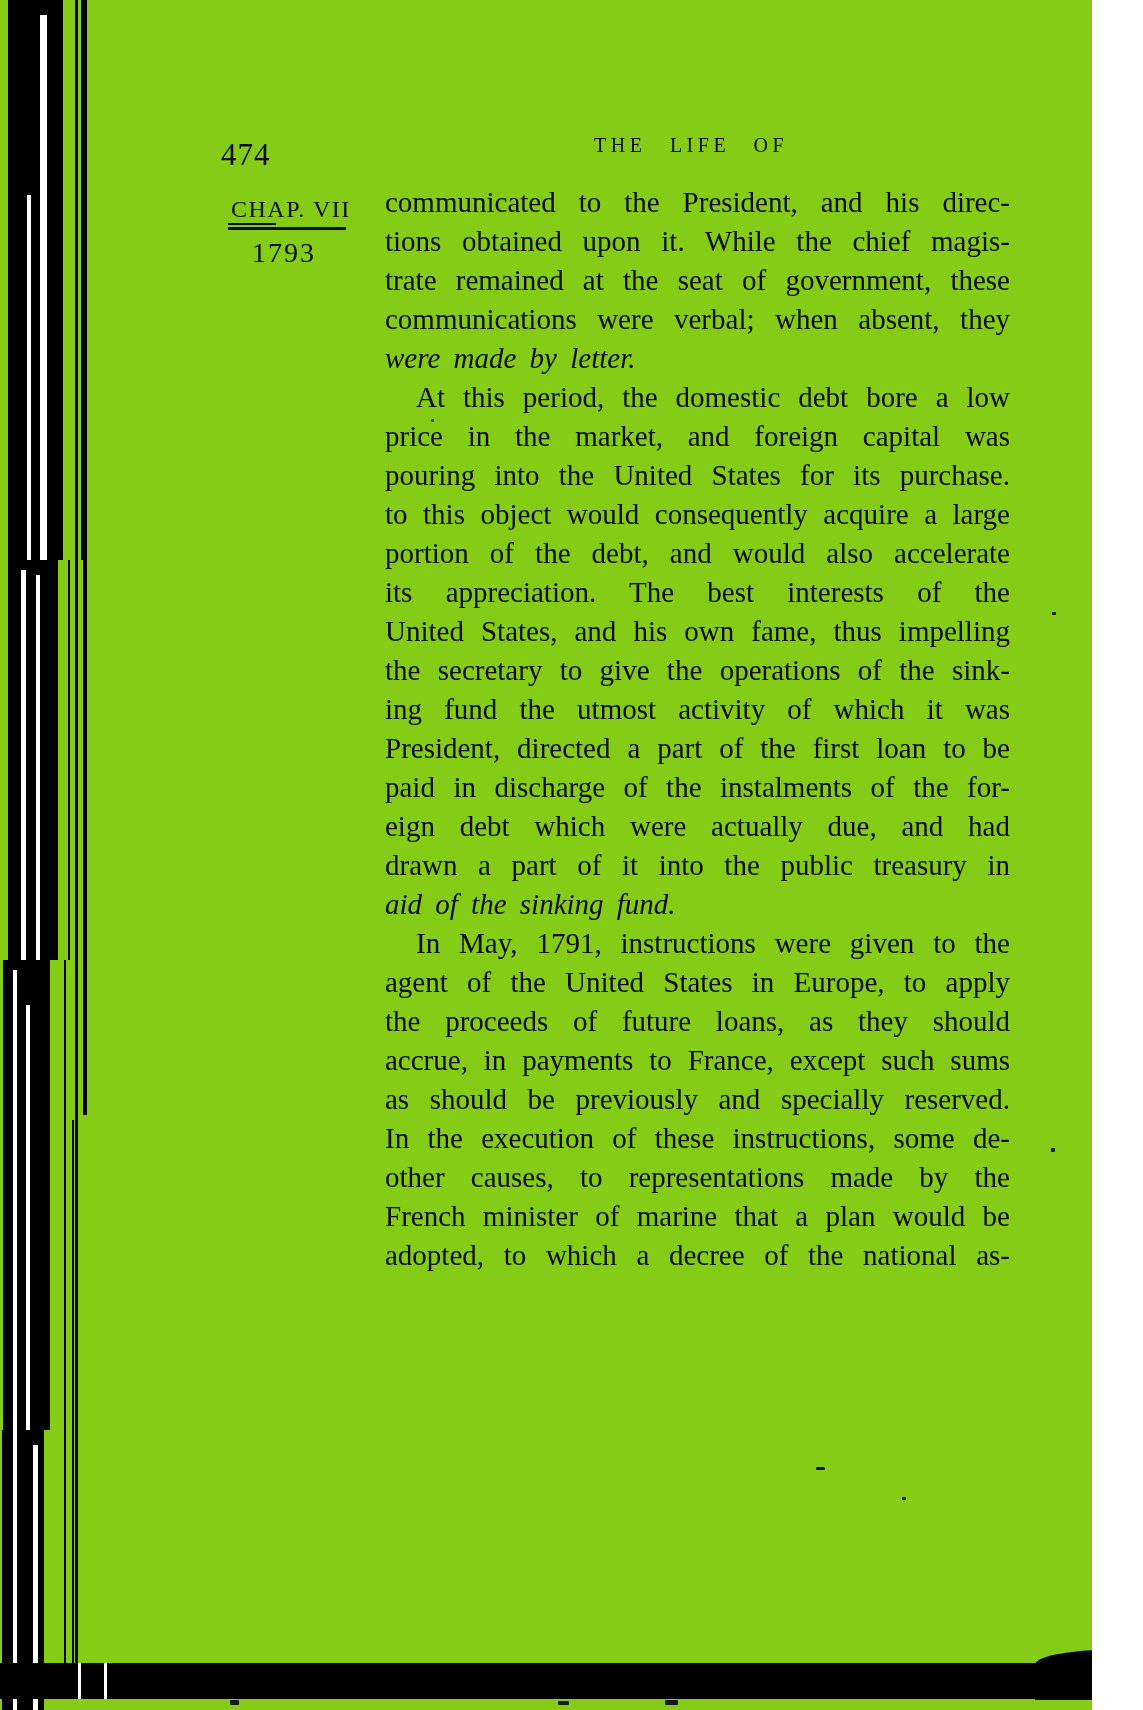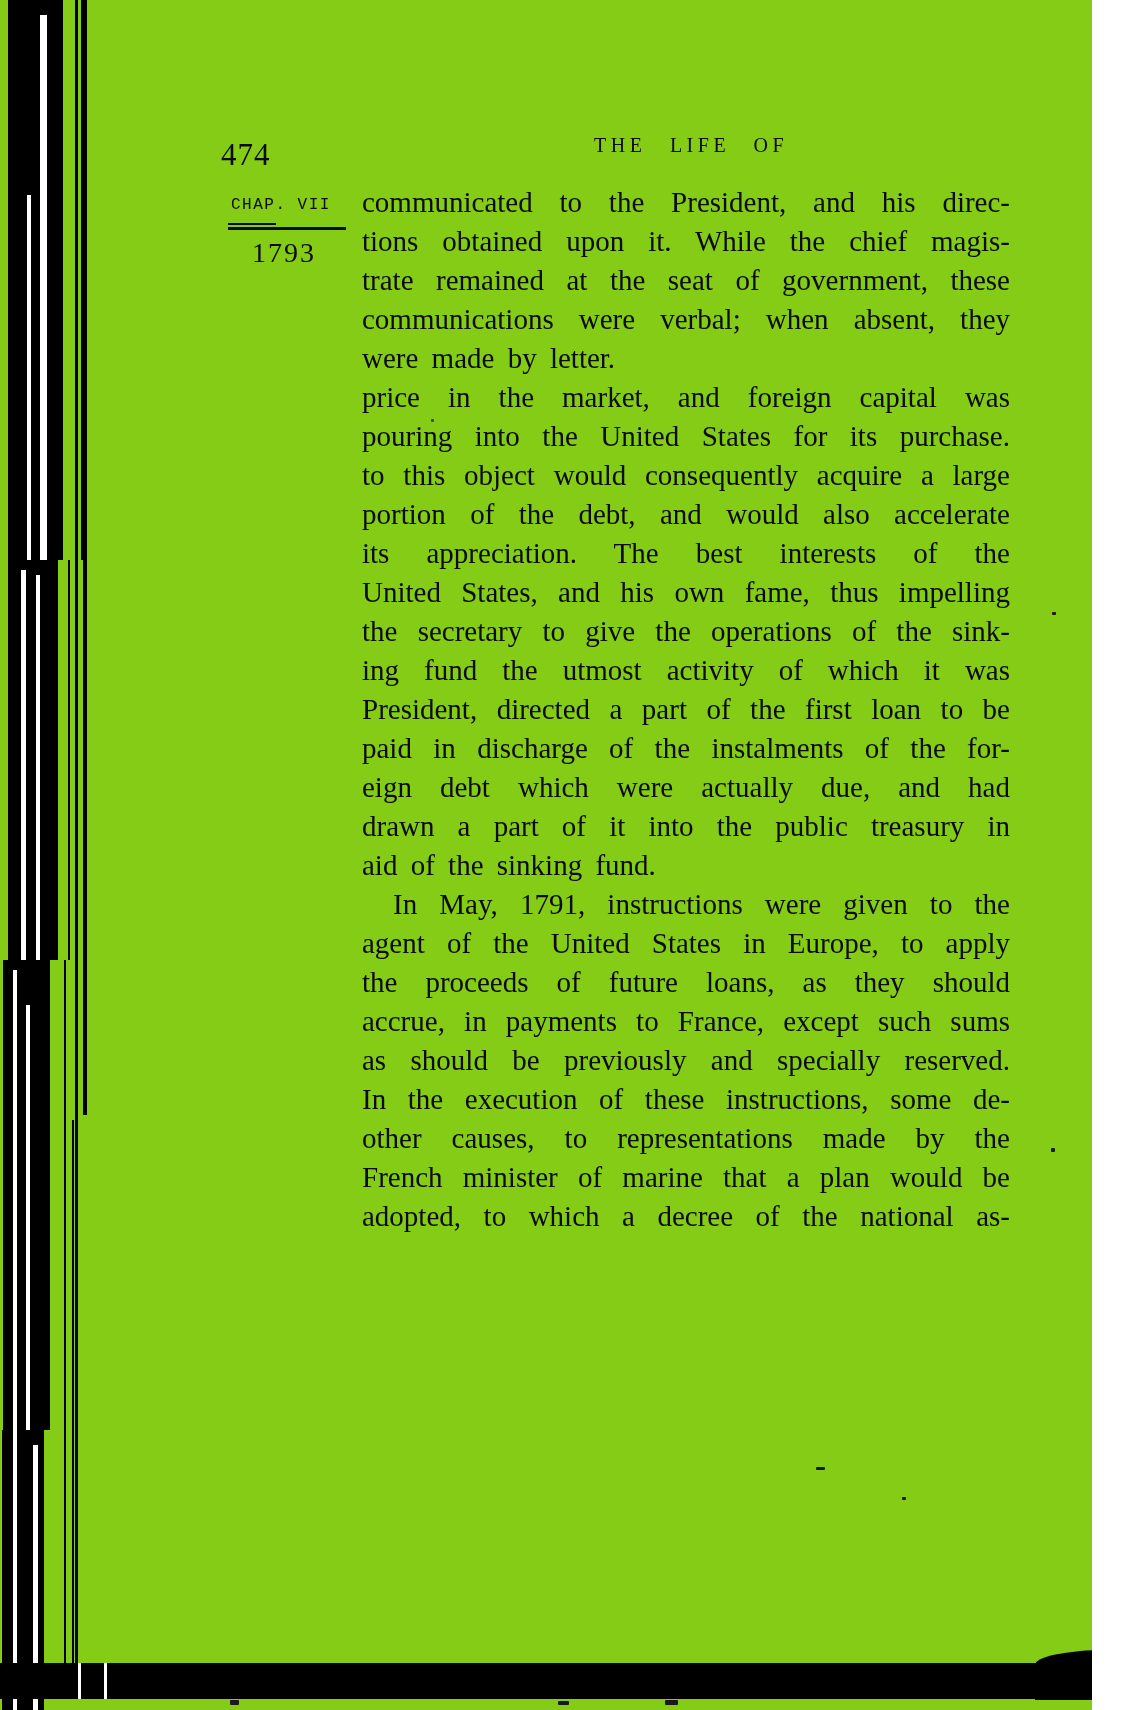--- a/index.html
+++ b/index.html
@@ -4,30 +4,30 @@
 <style>
   html,body{margin:0;padding:0;}
   body{width:1143px;height:1710px;background:#ffffff;font-family:"Liberation Serif","DejaVu Serif",serif;color:#0b0b0b;}
   .page{position:absolute;left:0;top:0;width:1092px;height:1710px;background:#84cc16;overflow:hidden;}
 
   
   .page-number{position:absolute;left:221px;top:137px;font-size:31px;letter-spacing:1px;}
   .running-title{position:absolute;left:594px;top:134px;font-size:20px;letter-spacing:4.5px;word-spacing:14px;white-space:nowrap;}
 
   
-  .chapter-label{position:absolute;left:231px;top:196px;font-size:16px;letter-spacing:1.5px;white-space:nowrap;font-family:Liberation Mono, monospace;}
+  .chapter-label{position:absolute;left:231px;top:196px;font-size:24px;letter-spacing:1.5px;white-space:nowrap;}
   .rule-thin{position:absolute;left:228px;top:223px;width:48px;height:2px;background:#0b0b0b;}
   .chapter-rule{position:absolute;left:228px;top:227px;width:118px;height:3px;background:#0b0b0b;}
   .year-label{position:absolute;left:252px;top:237px;font-size:28px;letter-spacing:2px;}
 
   
   .body-text{position:absolute;left:362px;top:183px;width:648px;font-size:29px;}
-  .line{height:39px;line-height:39px;text-align:justify;text-align-last:justify;word-spacing:3px;overflow:hidden;}
+  .line{height:39px;line-height:39px;text-align:justify;text-align-last:justify;word-spacing:3px;overflow:hidden;margin-left:23px;}
   .line.indent{padding-left:31px;}
-  .line.short{text-align-last:left;word-spacing:6px;}
+  .line.short{text-align-last:left;word-spacing:6px;font-style:italic;}
 
   
   .b{position:absolute;background:#000000;}
   .w{position:absolute;background:#ffffff;}
   .speck{position:absolute;background:#1a1a1a;border-radius:1px;}
   .bottom-wedge{position:absolute;left:1035px;top:1650px;width:108px;height:50px;background:#000000;border-top-left-radius:70px 15px;}
 </style>
 </head>
 <body>
 
@@ -60,20 +60,21 @@
   <div class="rule-thin"></div>
   <div class="chapter-rule"></div>
   <div class="year-label">1793</div>
 
   <div class="body-text">
     <div class="line">communicated to the President, and his direc-</div>
     <div class="line">tions obtained upon it. While the chief magis-</div>
     <div class="line">trate remained at the seat of government, these</div>
     <div class="line">communications were verbal; when absent, they</div>
     <div class="line short">were made by letter.</div>
+    <div class="line indent">At this period, the domestic debt bore a low</div>
     <div class="line">price in the market, and foreign capital was</div>
     <div class="line">pouring into the United States for its purchase.</div>
     <div class="line">to this object would consequently acquire a large</div>
     <div class="line">portion of the debt, and would also accelerate</div>
     <div class="line">its appreciation. The best interests of the</div>
     <div class="line">United States, and his own fame, thus impelling</div>
     <div class="line">the secretary to give the operations of the sink-</div>
     <div class="line">ing fund the utmost activity of which it was</div>
     <div class="line">President, directed a part of the first loan to be</div>
     <div class="line">paid in discharge of the instalments of the for-</div>

